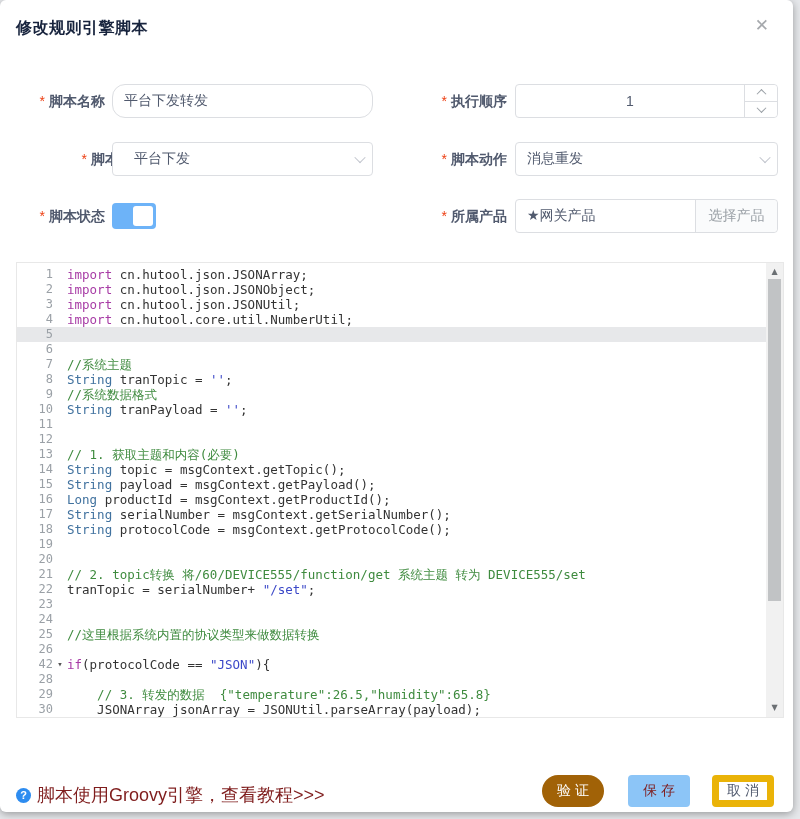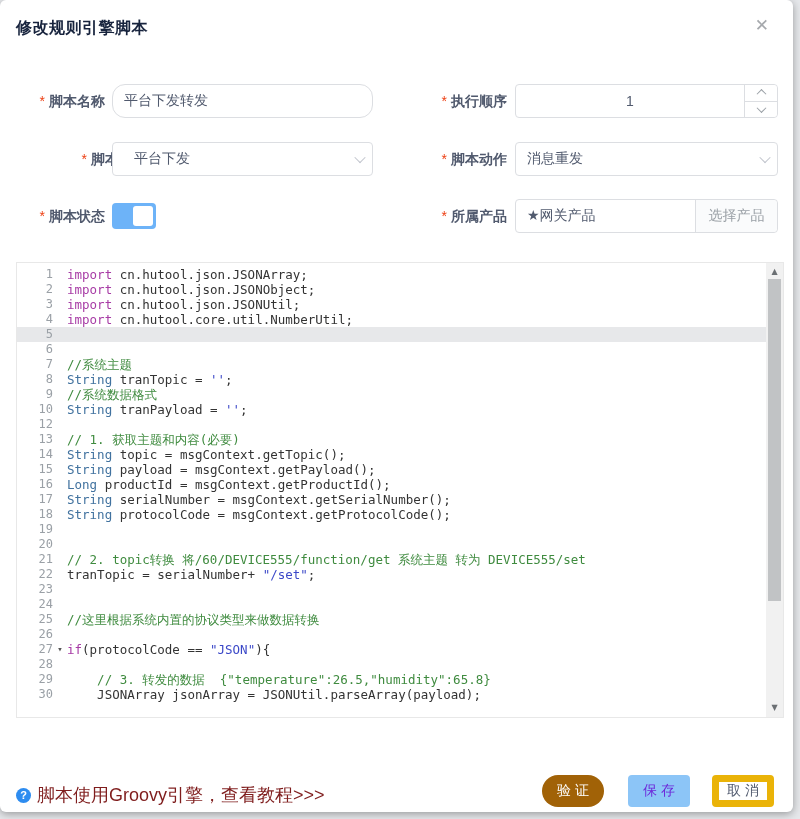--- a/index.html
+++ b/index.html
@@ -97,21 +97,21 @@
     width:15px;height:15px;border-radius:50%;background:#2d8cf0;color:#fff;
     font-size:11px;font-weight:700;display:flex;align-items:center;justify-content:center;flex:none;
   }
   .help-text{margin-left:6px;font-size:18px;color:#7f1d1d;white-space:nowrap;}
   .btn{
     position:absolute;top:775px;width:62px;height:32px;box-sizing:border-box;
     border-radius:4px;font-size:14px;display:flex;align-items:center;justify-content:center;
     cursor:pointer;white-space:nowrap;
   }
   .btn-validate{left:542px;background:#a16207;color:#fff;border-radius:16px;}
-  .btn-save{left:628px;background:#8cc5f7;color:#6d28d9;}
+  .btn-save{left:628px;background:#8cc5f7;color:#7f1d1d;}
   .btn-cancel{left:712px;background:#fff;border:7px solid #eab308;color:#515a6e;}
 </style>
 </head>
 <body>
 
 <div class="dialog">
 
   <div class="dlg-title">修改规则引擎脚本</div>
   <div class="close-x">✕</div>
 
@@ -177,36 +177,37 @@
         <div class="code-line"><span class="ln">1</span><span class="marker"></span><span class="code"><span class="tok-k">import</span><span class="tok-p"> cn.hutool.json.JSONArray;</span></span></div>
         <div class="code-line"><span class="ln">2</span><span class="marker"></span><span class="code"><span class="tok-k">import</span><span class="tok-p"> cn.hutool.json.JSONObject;</span></span></div>
         <div class="code-line"><span class="ln">3</span><span class="marker"></span><span class="code"><span class="tok-k">import</span><span class="tok-p"> cn.hutool.json.JSONUtil;</span></span></div>
         <div class="code-line"><span class="ln">4</span><span class="marker"></span><span class="code"><span class="tok-k">import</span><span class="tok-p"> cn.hutool.core.util.NumberUtil;</span></span></div>
         <div class="code-line active"><span class="ln">5</span><span class="marker"></span><span class="code"></span></div>
         <div class="code-line"><span class="ln">6</span><span class="marker"></span><span class="code"></span></div>
         <div class="code-line"><span class="ln">7</span><span class="marker"></span><span class="code"><span class="tok-c">//系统主题</span></span></div>
         <div class="code-line"><span class="ln">8</span><span class="marker"></span><span class="code"><span class="tok-t">String</span><span class="tok-p"> tranTopic = </span><span class="tok-s">''</span><span class="tok-p">;</span></span></div>
         <div class="code-line"><span class="ln">9</span><span class="marker"></span><span class="code"><span class="tok-c">//系统数据格式</span></span></div>
         <div class="code-line"><span class="ln">10</span><span class="marker"></span><span class="code"><span class="tok-t">String</span><span class="tok-p"> tranPayload = </span><span class="tok-s">''</span><span class="tok-p">;</span></span></div>
+        <div class="code-line"><span class="ln">11</span><span class="marker"></span><span class="code"></span></div>
         <div class="code-line"><span class="ln">12</span><span class="marker"></span><span class="code"></span></div>
         <div class="code-line"><span class="ln">13</span><span class="marker"></span><span class="code"><span class="tok-c">// 1. 获取主题和内容(必要)</span></span></div>
         <div class="code-line"><span class="ln">14</span><span class="marker"></span><span class="code"><span class="tok-t">String</span><span class="tok-p"> topic = msgContext.getTopic();</span></span></div>
         <div class="code-line"><span class="ln">15</span><span class="marker"></span><span class="code"><span class="tok-t">String</span><span class="tok-p"> payload = msgContext.getPayload();</span></span></div>
         <div class="code-line"><span class="ln">16</span><span class="marker"></span><span class="code"><span class="tok-t">Long</span><span class="tok-p"> productId = msgContext.getProductId();</span></span></div>
         <div class="code-line"><span class="ln">17</span><span class="marker"></span><span class="code"><span class="tok-t">String</span><span class="tok-p"> serialNumber = msgContext.getSerialNumber();</span></span></div>
         <div class="code-line"><span class="ln">18</span><span class="marker"></span><span class="code"><span class="tok-t">String</span><span class="tok-p"> protocolCode = msgContext.getProtocolCode();</span></span></div>
         <div class="code-line"><span class="ln">19</span><span class="marker"></span><span class="code"></span></div>
         <div class="code-line"><span class="ln">20</span><span class="marker"></span><span class="code"></span></div>
         <div class="code-line"><span class="ln">21</span><span class="marker"></span><span class="code"><span class="tok-c">// 2. topic转换 将/60/DEVICE555/function/get 系统主题 转为 DEVICE555/set</span></span></div>
         <div class="code-line"><span class="ln">22</span><span class="marker"></span><span class="code"><span class="tok-p">tranTopic = serialNumber+ </span><span class="tok-s">"/set"</span><span class="tok-p">;</span></span></div>
         <div class="code-line"><span class="ln">23</span><span class="marker"></span><span class="code"></span></div>
         <div class="code-line"><span class="ln">24</span><span class="marker"></span><span class="code"></span></div>
         <div class="code-line"><span class="ln">25</span><span class="marker"></span><span class="code"><span class="tok-c">//这里根据系统内置的协议类型来做数据转换</span></span></div>
         <div class="code-line"><span class="ln">26</span><span class="marker"></span><span class="code"></span></div>
-        <div class="code-line"><span class="ln">27</span><span class="marker">▾</span><span class="code"><span class="tok-k">if</span><span class="tok-p">(protocolCode == </span><span class="tok-s">"JSON"</span><span class="tok-p">){</span></span></div>
+        <div class="code-line"><span class="ln">42</span><span class="marker">▾</span><span class="code"><span class="tok-k">if</span><span class="tok-p">(protocolCode == </span><span class="tok-s">"JSON"</span><span class="tok-p">){</span></span></div>
         <div class="code-line"><span class="ln">28</span><span class="marker"></span><span class="code"></span></div>
         <div class="code-line"><span class="ln">29</span><span class="marker"></span><span class="code"><span class="tok-c">    // 3. 转发的数据  {"temperature":26.5,"humidity":65.8}</span></span></div>
         <div class="code-line"><span class="ln">30</span><span class="marker"></span><span class="code"><span class="tok-p">    JSONArray jsonArray = JSONUtil.parseArray(payload);</span></span></div>
       </div>
     <div class="sbar">
       <div class="arr up">▲</div>
       <div class="sthumb"></div>
       <div class="arr down">▼</div>
     </div>
   </div>

